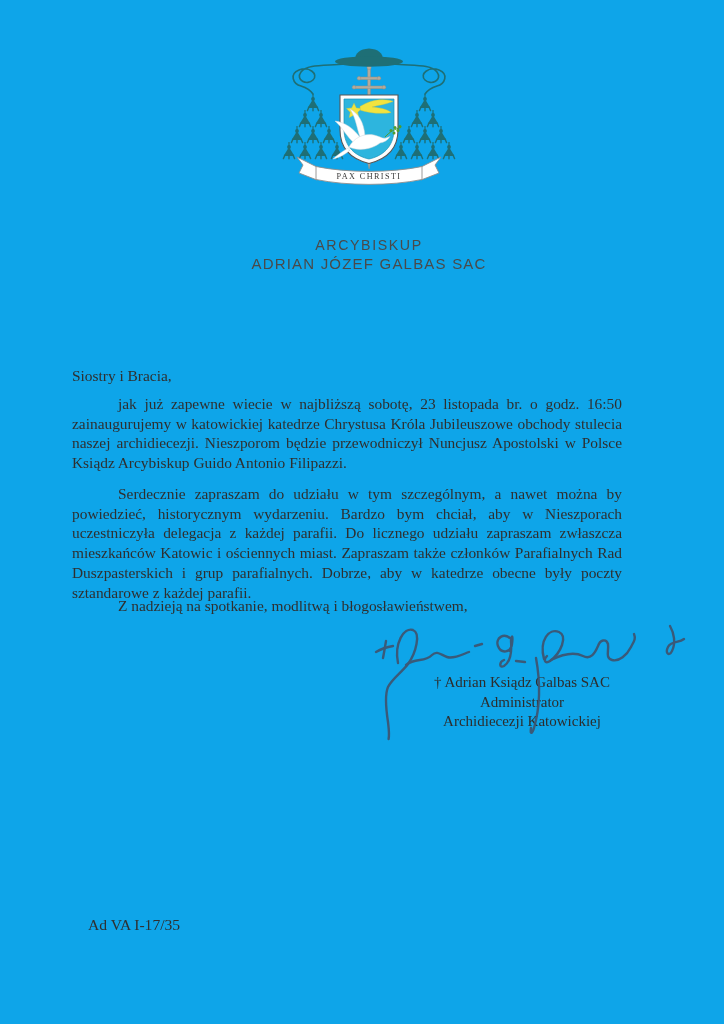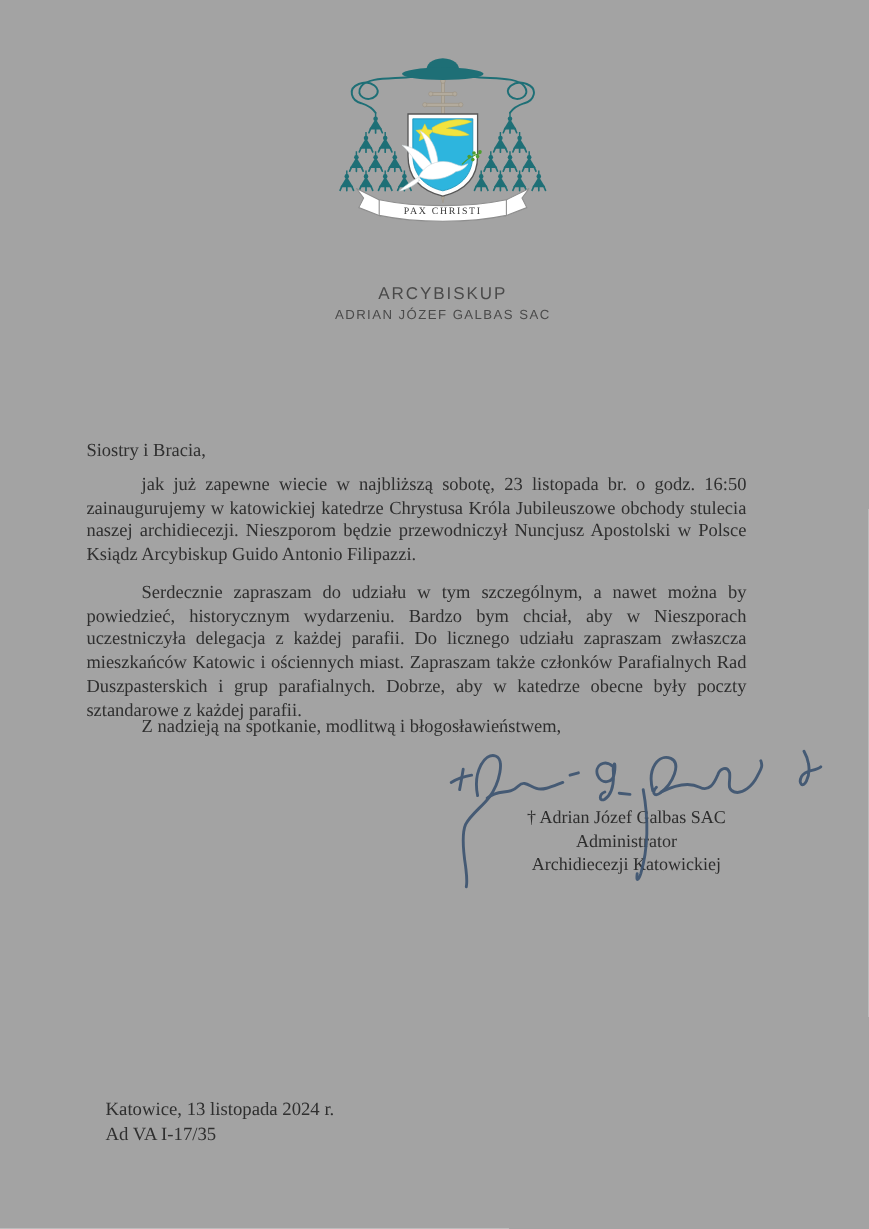--- a/index.html
+++ b/index.html
@@ -1,35 +1,35 @@
 <!DOCTYPE html>
 <html lang="pl"><head>
 <meta charset="utf-8">
 <style>
   html,body{margin:0;padding:0;background:#e8e8e8;}
   .page{
     position:relative;
     width:724px;height:1024px;
-    background:#a3a3a3;
+    background:#0ea5e9;
     margin:0 auto;
     overflow:hidden;
     font-family:"Liberation Serif", serif;
     color:#2e2e2e;
   }
   
   .crest{position:absolute;left:237px;top:40px;width:270px;height:152px;}
   .letterhead-title{
     position:absolute;left:39px;top:189px;width:660px;
     text-align:center;
     font-family:"Liberation Sans", sans-serif;
     color:#4a4a4a;
     margin-top:48px;
   }
   .letterhead-title .line1{font-size:14.2px;letter-spacing:1.6px;line-height:17.5px;}
-  .letterhead-title .line2{font-size:11px;letter-spacing:1.2px;line-height:17.5px;}
+  .letterhead-title .line2{font-size:15px;letter-spacing:1.2px;line-height:17.5px;}
   
   .bodytext{position:absolute;left:72px;width:550px;
     font-size:15.4px;line-height:19.7px;text-align:justify;color:#2f2f2f;}
   .salutation{top:366px;text-align:left;}
   .para1{top:394px;text-indent:46px;}
   .para2{top:484px;text-indent:46px;}
   .closing{top:596px;text-indent:46px;text-align:left;}
   
   .signature-ink{position:absolute;left:340px;top:616px;width:370px;height:128px;pointer-events:none;z-index:3;}
   .sig-block{
@@ -159,23 +159,22 @@
 
       <path d="M204,43 C199,24 209,12 219,16 C228,20 221,37 210,45 C205,48.5 203,44 207,40"></path>
       <path d="M196,42 C200,64 201,88 194,112 C192,118 190,119 191,112"></path>
       <path d="M211,44 C223,38 235,36 243,40 C251,44 255,37 258,30 C260,24 266,22 268,28 C269,35 265,42 272,44 C279,46 287,39 291,31 C294,25 296,23 294,18"></path>
 
       <path d="M330,10 C334,17 336,27 332,35 C329,41 325,37 328,31 C331,25 339,27 344,23"></path>
     </g>
   </svg>
 
   <div class="sig-block">
-    <div>† Adrian Józef Galbas SAC</div>
+    <div>† Adrian Ksiądz Galbas SAC</div>
     <div>Administrator</div>
     <div>Archidiecezji Katowickiej</div>
   </div>
 
   <div class="footer">
-    <div>Katowice, 13 listopada 2024 r.</div>
     <div>Ad VA I-17/35</div>
   </div>
 
 </div>
 
 </body></html>

